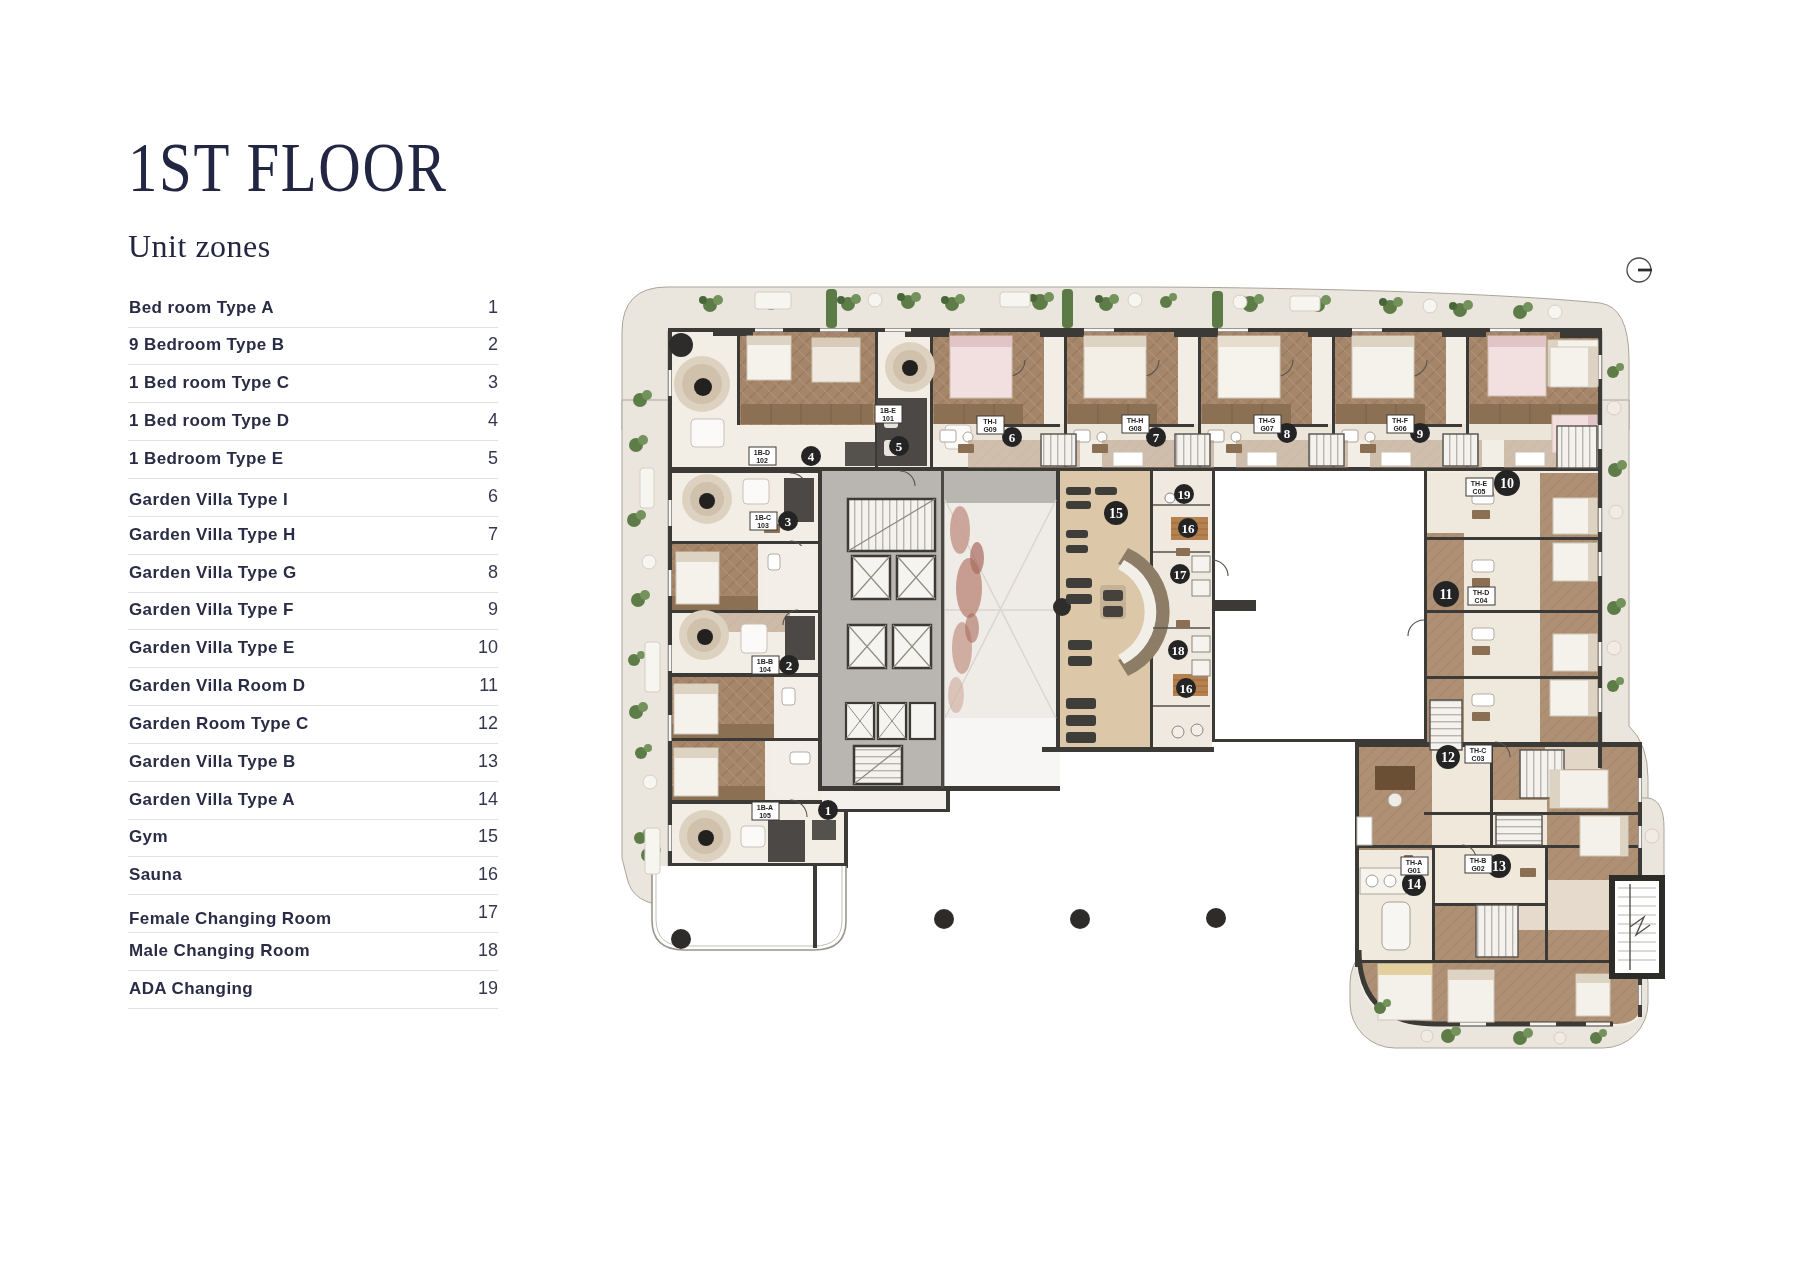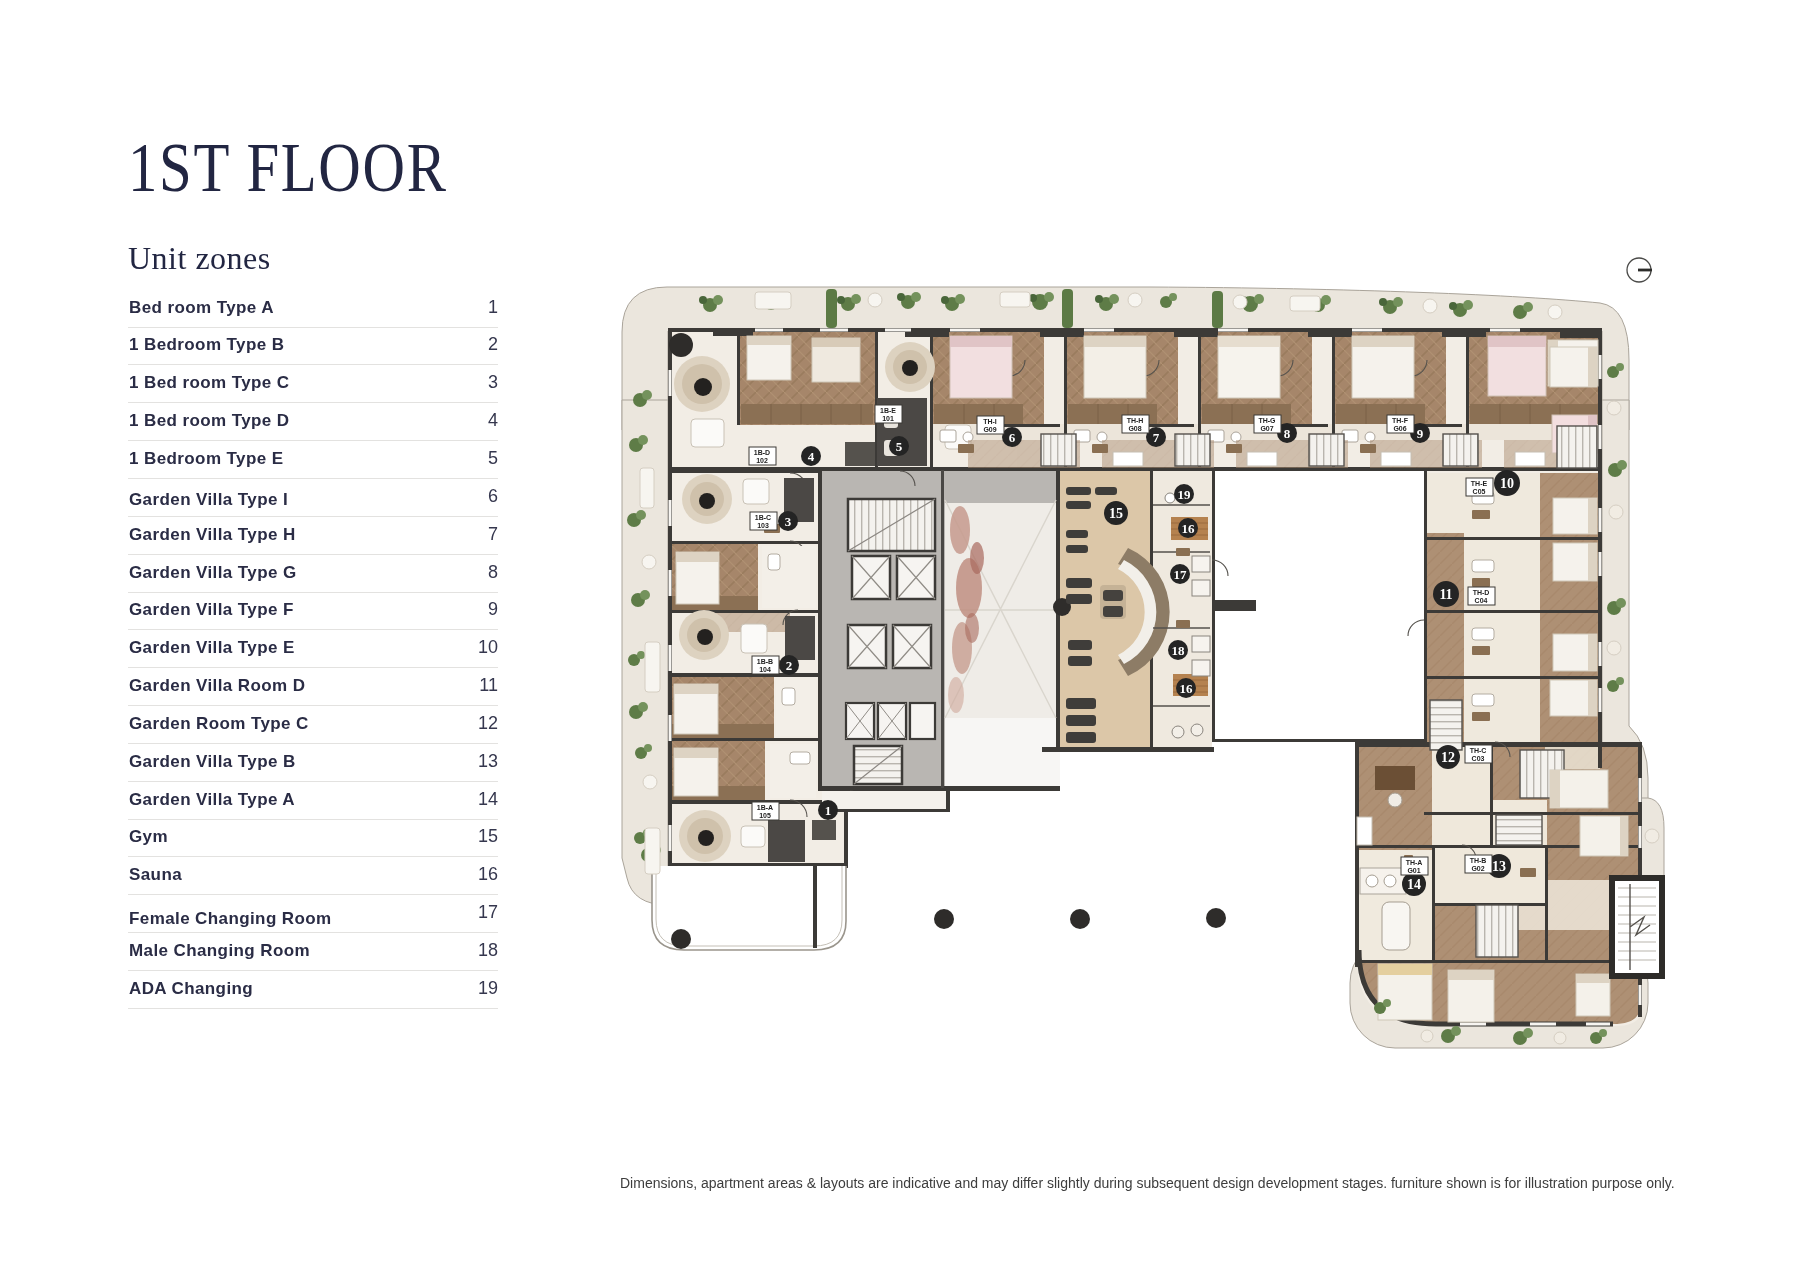--- a/index.html
+++ b/index.html
@@ -1,20 +1,20 @@
 <!DOCTYPE html>
 <html><head>
 <meta charset="utf-8">
 <style>
   html,body{margin:0;padding:0;background:#ffffff;}
   #page{position:relative;width:1800px;height:1273px;background:#ffffff;overflow:hidden;
         font-family:"Liberation Sans", sans-serif;}
   #title{position:absolute;left:128px;top:128px;font-family:"Liberation Serif",serif;
          font-size:70px;font-weight:400;color:#222642;letter-spacing:2px;transform:scaleX(0.84);transform-origin:left top;}
-  #subtitle{position:absolute;left:128px;top:240px;font-family:"Liberation Serif",serif;
+  #subtitle{position:absolute;left:128px;top:228px;font-family:"Liberation Serif",serif;
          font-size:32px;font-weight:400;color:#222642;letter-spacing:0.5px;}
   .row-label{position:absolute;left:129px;font-size:17px;font-weight:bold;color:#2a2c45;letter-spacing:0.4px;}
   .row-num{position:absolute;width:40px;text-align:right;font-size:18px;font-weight:400;color:#35374e;}
   .row-line{position:absolute;left:128px;width:370px;height:1px;background:#e3e2e0;}
   #footer{position:absolute;left:620px;top:1175px;font-size:14px;color:#3d3d3d;letter-spacing:0;white-space:nowrap;}
   #plan{position:absolute;left:0;top:0;}
 </style>
 </head>
 <body>
 <div id="page">
@@ -22,21 +22,21 @@
   <div id="title">1ST FLOOR</div>
 
   <div id="subtitle">Unit zones</div>
 
   <div id="legend">
 
     <div class="row-label" style="top:297.5px">Bed room Type A</div>
     <div class="row-num" style="left:458px;top:296.5px">1</div>
     <div class="row-line" style="top:326.5px"></div>
 
-    <div class="row-label" style="top:335.4px">1 Bedroom Type B</div>
+    <div class="row-label" style="top:335.4px">9 Bedroom Type B</div>
     <div class="row-num" style="left:458px;top:334.4px">2</div>
     <div class="row-line" style="top:364.4px"></div>
 
     <div class="row-label" style="top:373.2px">1 Bed room Type C</div>
     <div class="row-num" style="left:458px;top:372.2px">3</div>
     <div class="row-line" style="top:402.2px"></div>
 
     <div class="row-label" style="top:411.1px">1 Bed room Type D</div>
     <div class="row-num" style="left:458px;top:410.1px">4</div>
     <div class="row-line" style="top:440.1px"></div>
@@ -95,21 +95,20 @@
 
     <div class="row-label" style="top:941.0px">Male Changing Room</div>
     <div class="row-num" style="left:458px;top:940.0px">18</div>
     <div class="row-line" style="top:970.0px"></div>
 
     <div class="row-label" style="top:978.8px">ADA Changing</div>
     <div class="row-num" style="left:458px;top:977.8px">19</div>
     <div class="row-line" style="top:1007.8px"></div>
   </div>
 
-  <div id="footer">Dimensions, apartment areas &amp; layouts are indicative and may differ slightly during subsequent design development stages. furniture shown is for illustration purpose only.</div>
 
   <svg id="plan" width="1800" height="1273" viewBox="0 0 1800 1273">
   <defs>
     <pattern id="parq" width="14" height="14" patternUnits="userSpaceOnUse">
       <rect width="14" height="14" fill="#a6866a"></rect>
       <path d="M0,14 L14,0 M-3,3 L3,-3 M11,17 L17,11" stroke="#9a7c5e" stroke-width="1.6"></path>
       <path d="M0,0 L14,14" stroke="#b09172" stroke-width="1.2"></path>
     </pattern>
     <pattern id="parq2" width="12" height="12" patternUnits="userSpaceOnUse">
       <rect width="12" height="12" fill="#ae9074"></rect>

